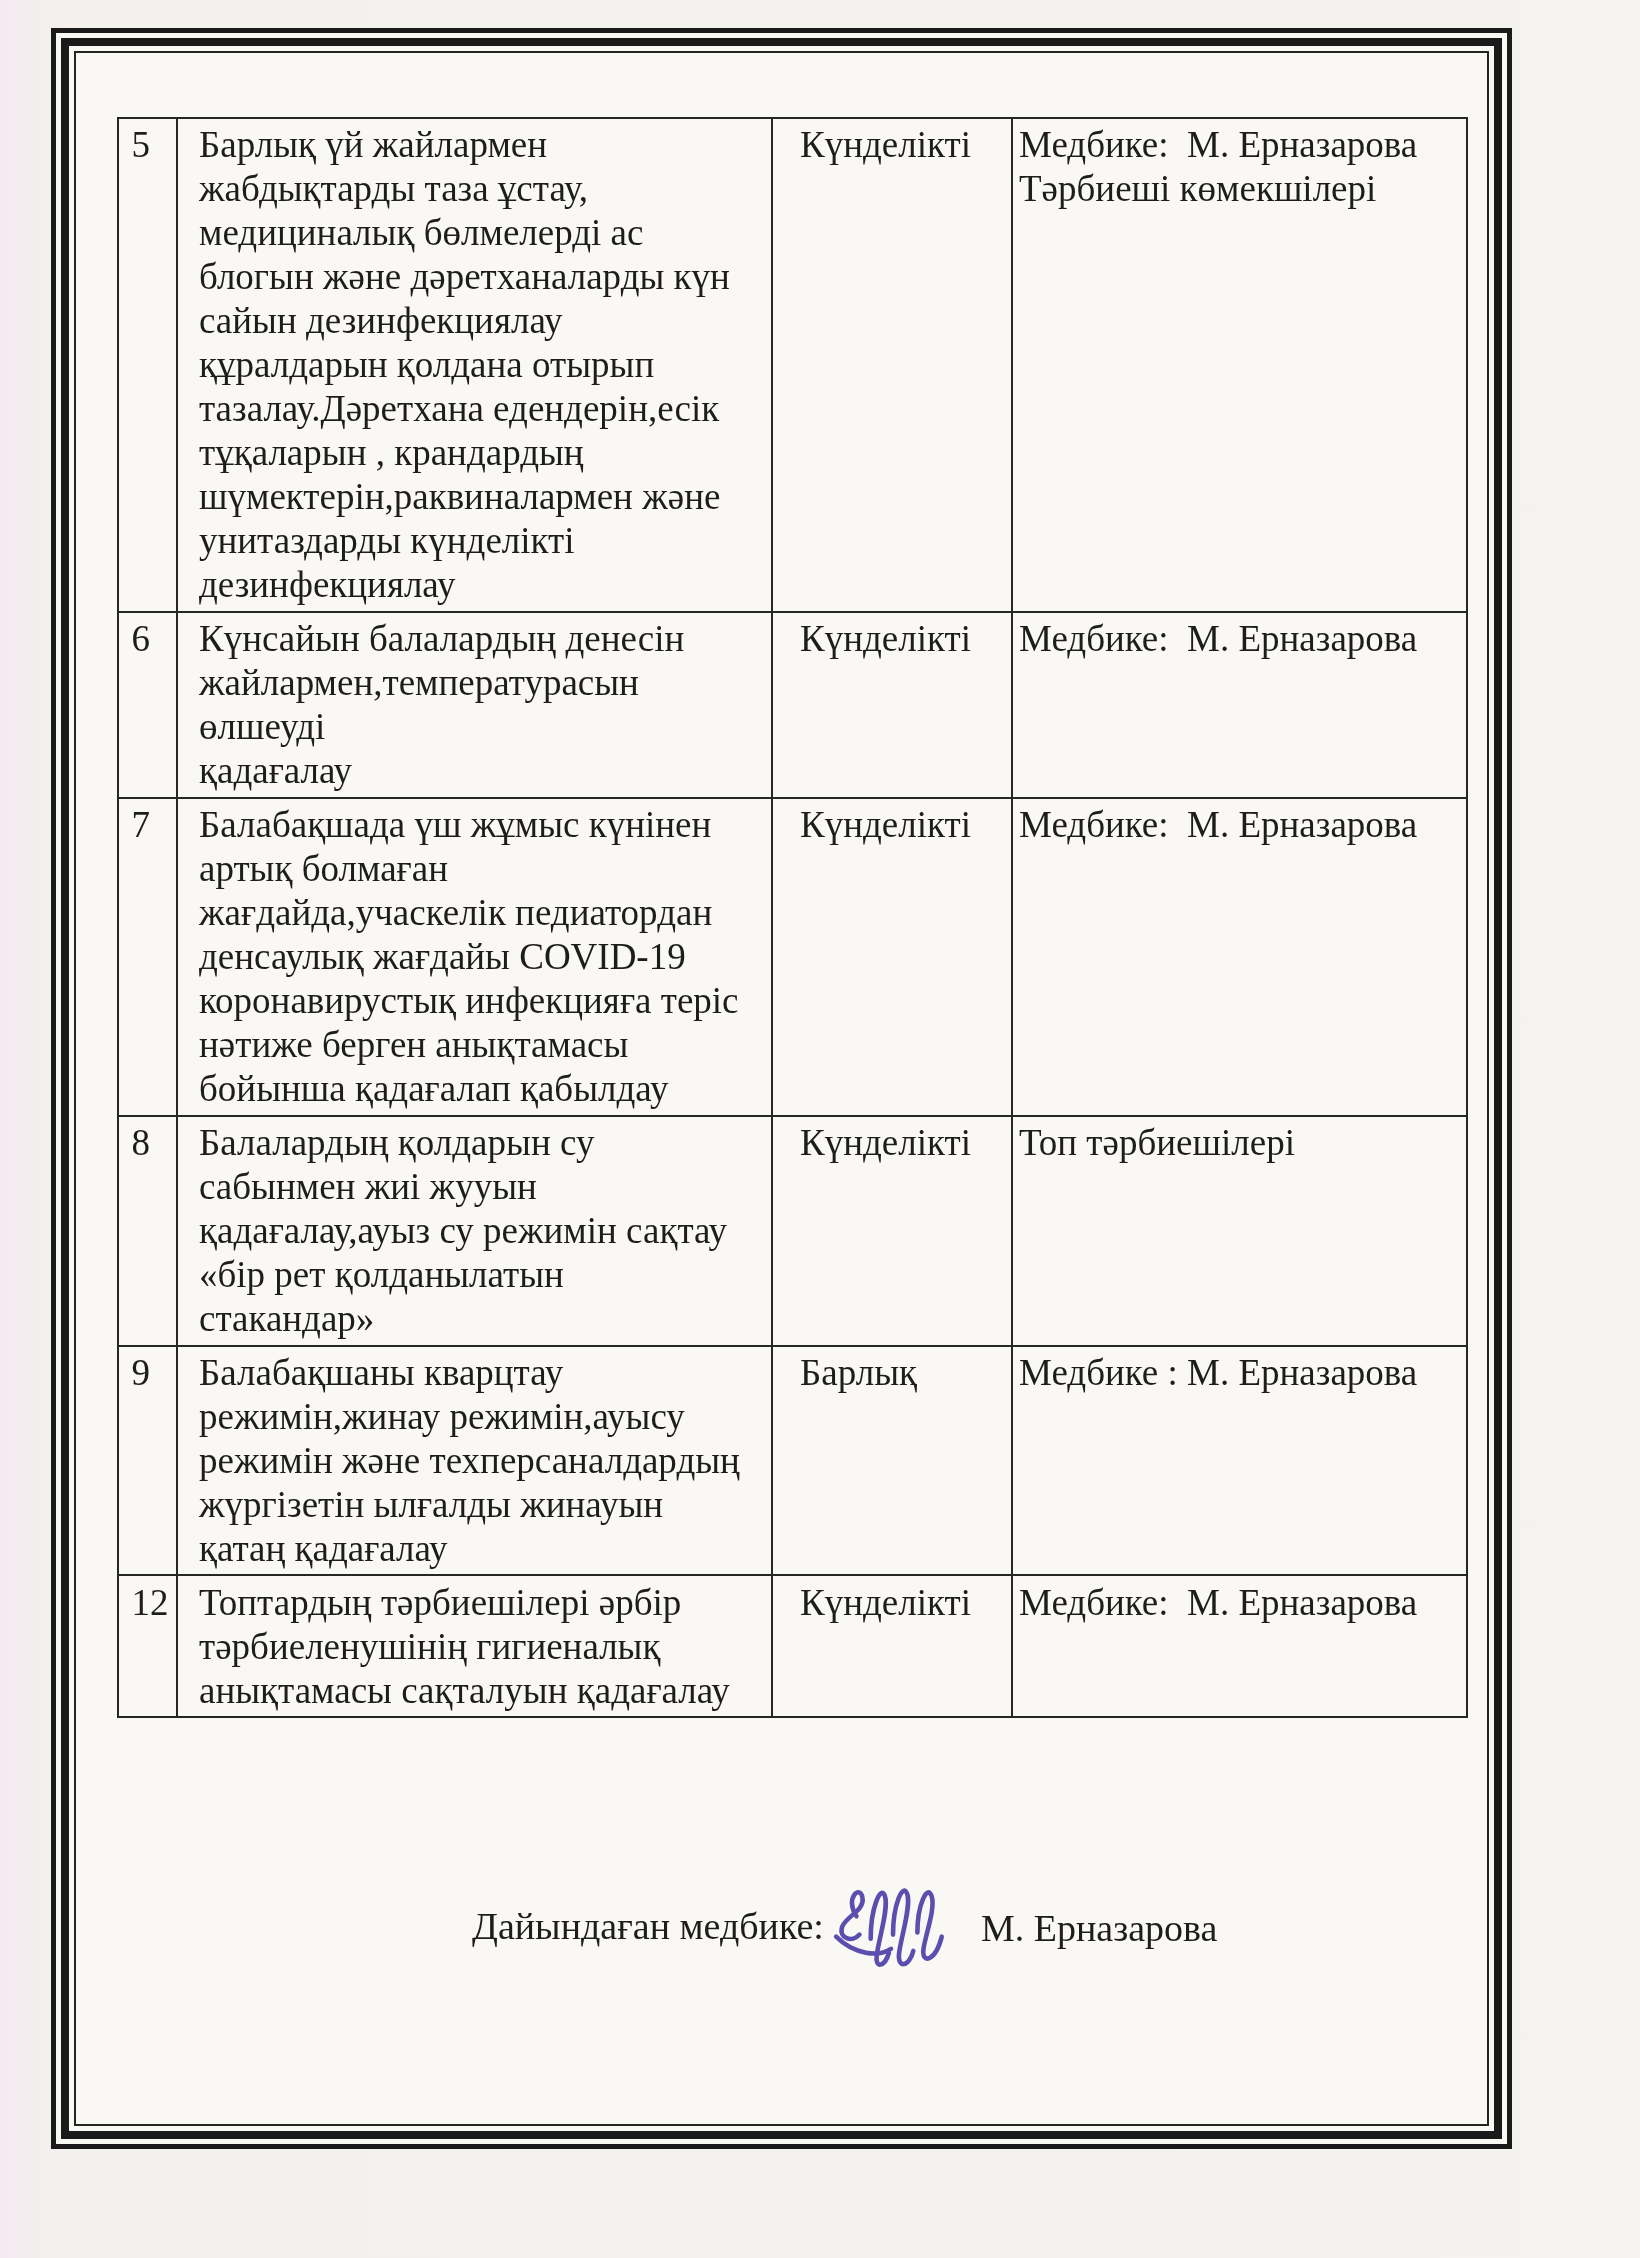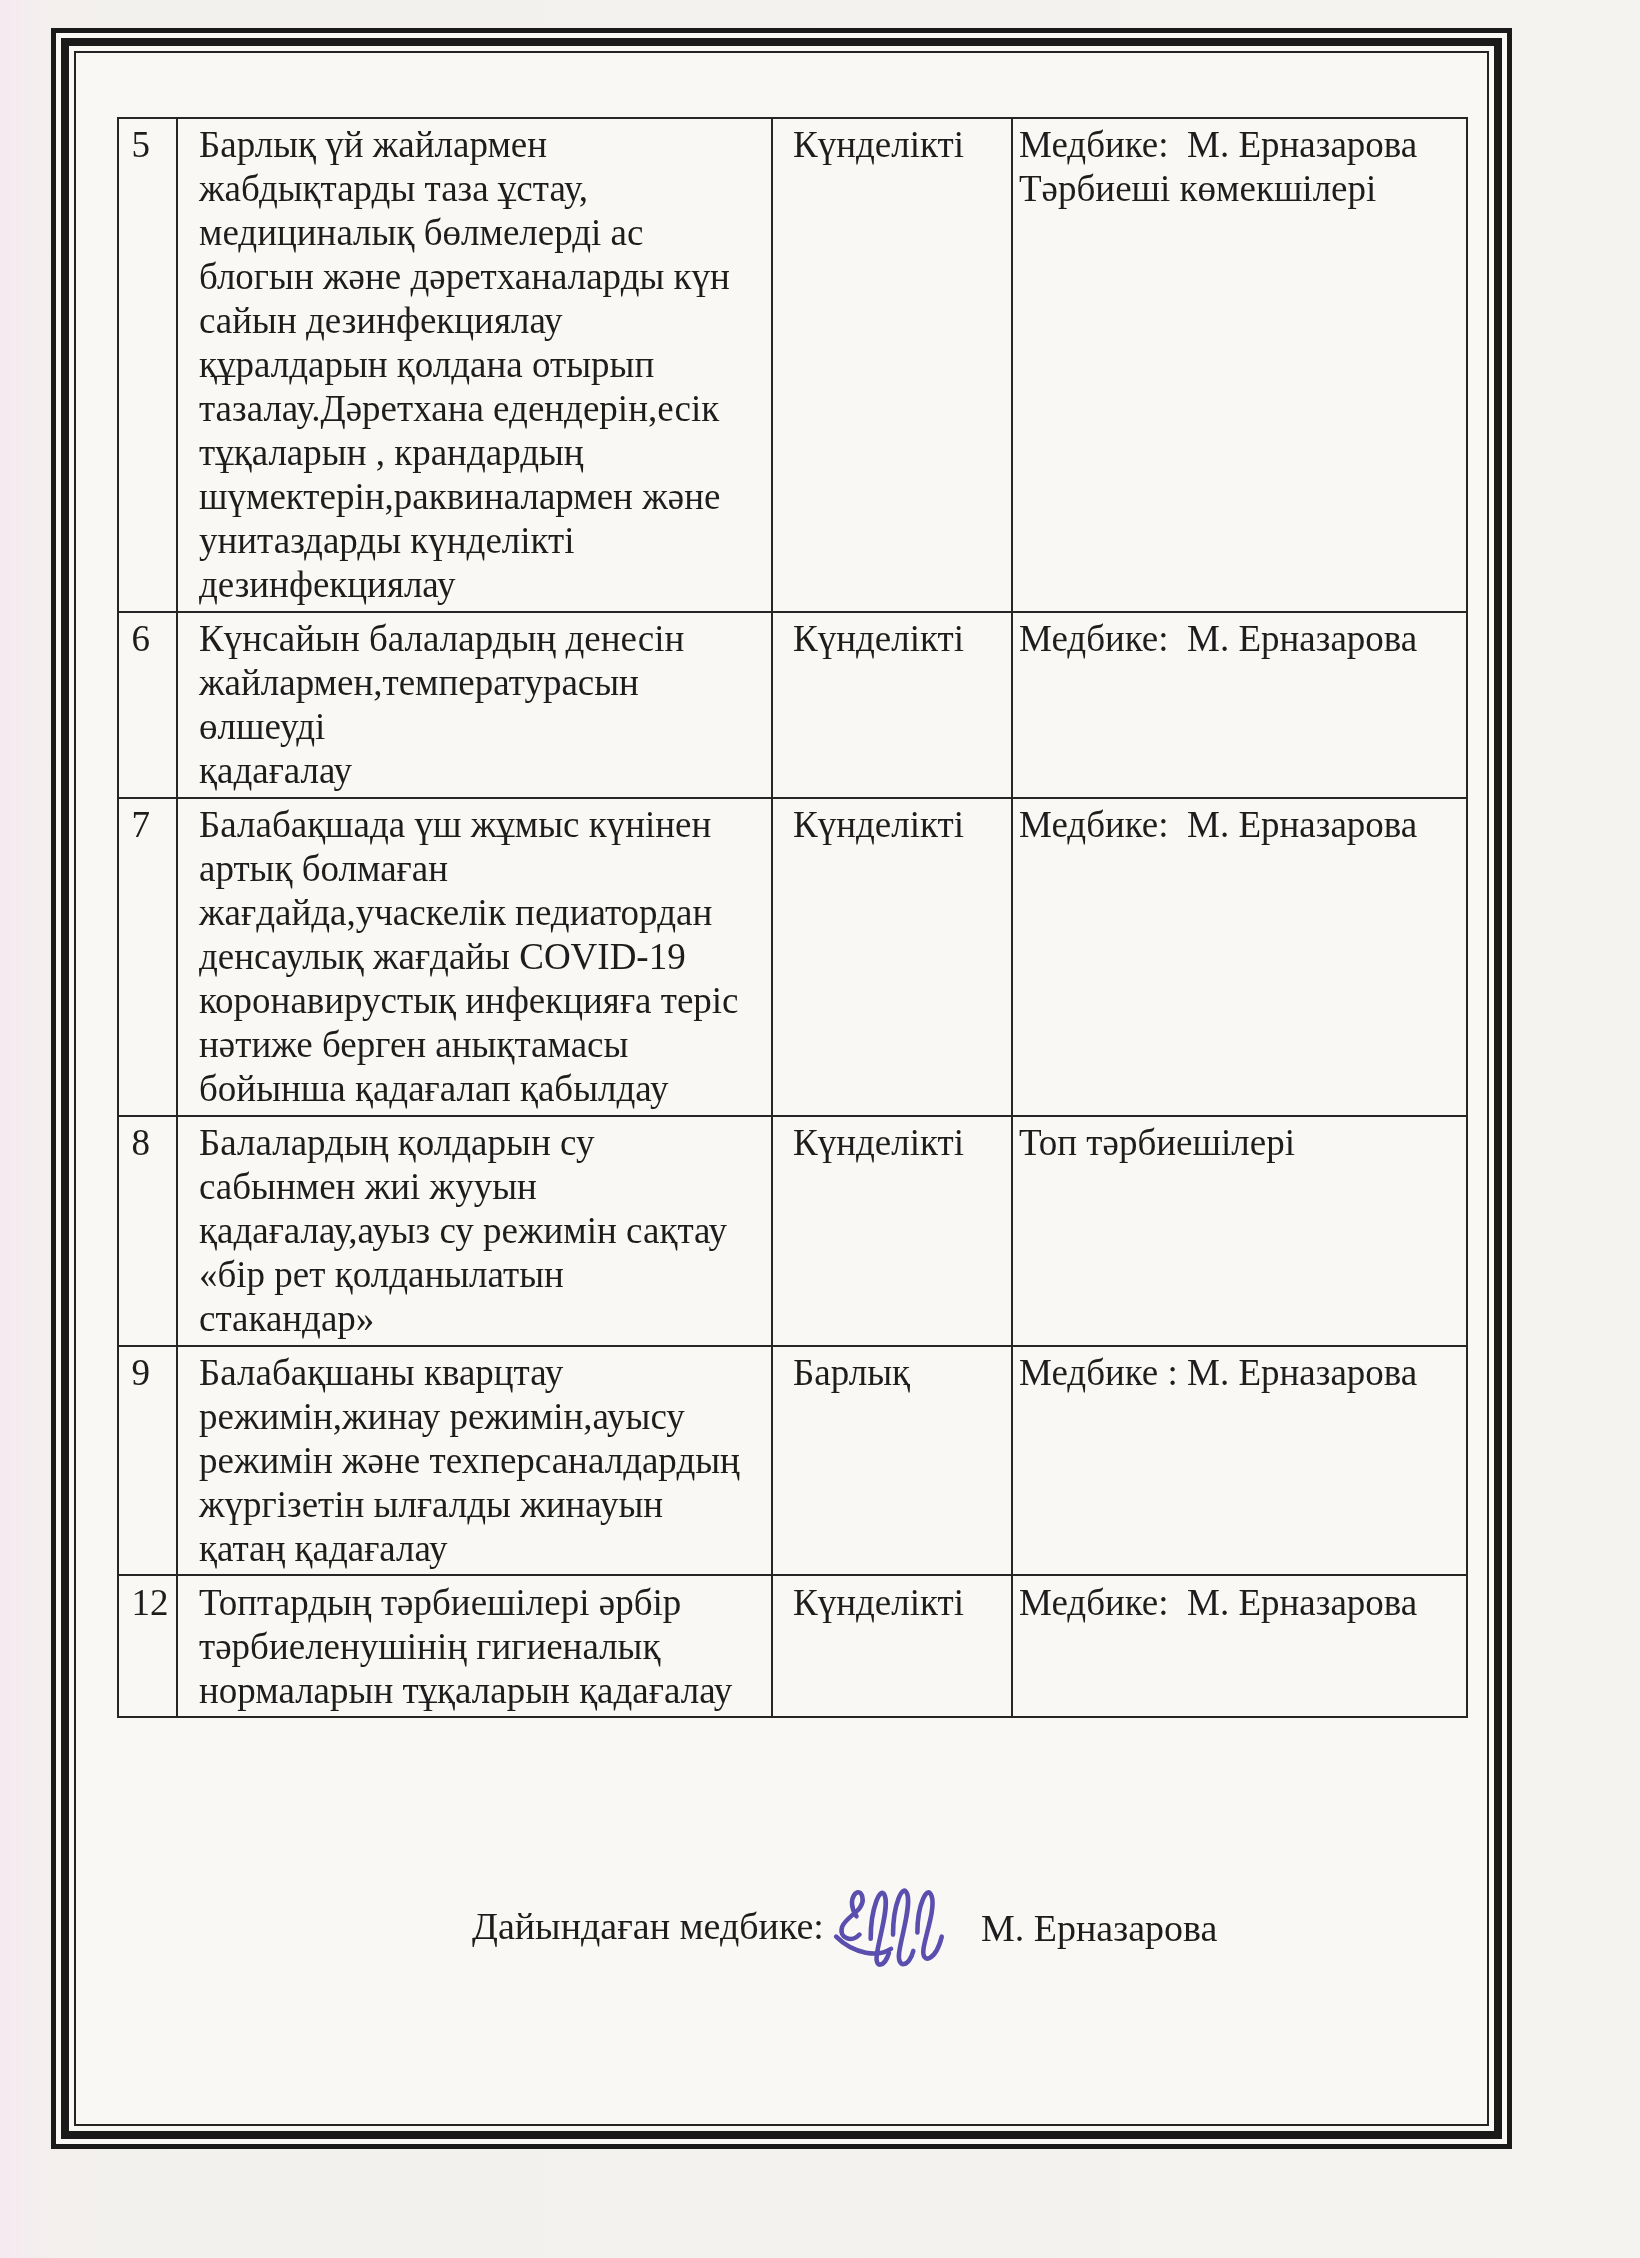--- a/index.html
+++ b/index.html
@@ -19,21 +19,21 @@
     position:absolute;left:117px;top:117px;width:1350px;
     border-collapse:collapse;table-layout:fixed;
     font-size:37px;line-height:44px;
   }
   .doc-table td{
     border:2.6px solid #262626;vertical-align:top;
     padding:4.4px 8.8px 3.5px 21px;white-space:pre-wrap;
     overflow:hidden;
   }
   .doc-table td.num{padding-left:12.4px;}
-  .doc-table td.period{padding-left:20px;}
+  .doc-table td.period{padding-left:27px;}
   .doc-table td.resp{padding-left:6px;}
   .r0{height:491px}.r1{height:135px}.r2{height:297px}.r3{height:213px}
   .r4{height:221px}.r5{height:173px}.r6{height:125px}
   
   .footer-label{position:absolute;left:472px;top:1904px;font-size:38px;}
   .footer-name{position:absolute;left:981px;top:1906px;font-size:38px;}
   .signature{position:absolute;left:826px;top:1872px;width:132px;height:110px;}
   .signature svg{width:100%;height:100%;}
 </style>
 </head>
@@ -109,21 +109,21 @@
 режимін және техперсаналдардың
 жүргізетін ылғалды жинауын
 қатаң қадағалау</td>
         <td class="period">Барлық</td>
         <td class="resp">Медбике : М. Ерназарова</td>
       </tr>
       <tr class="r6">
         <td class="num">12</td>
         <td class="task">Топтардың тәрбиешілері әрбір
 тәрбиеленушінің гигиеналық
-нормаларын тұқаларын қадағалау</td>
+анықтамасы сақталуын қадағалау</td>
         <td class="period">Күнделікті</td>
         <td class="resp">Медбике:  М. Ерназарова</td>
       </tr>
     </tbody>
   </table>
 
   <div class="footer-label">Дайындаған медбике:</div>
 
   <div class="signature">
     <svg viewBox="0 0 130 105" fill="none" stroke="#5a4eae" stroke-width="4.5" stroke-linecap="round">

